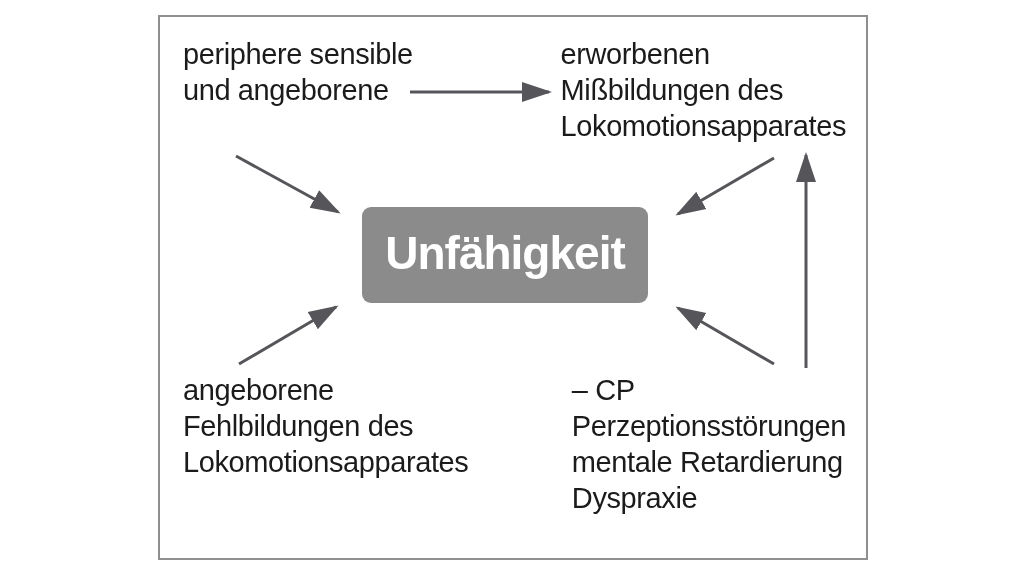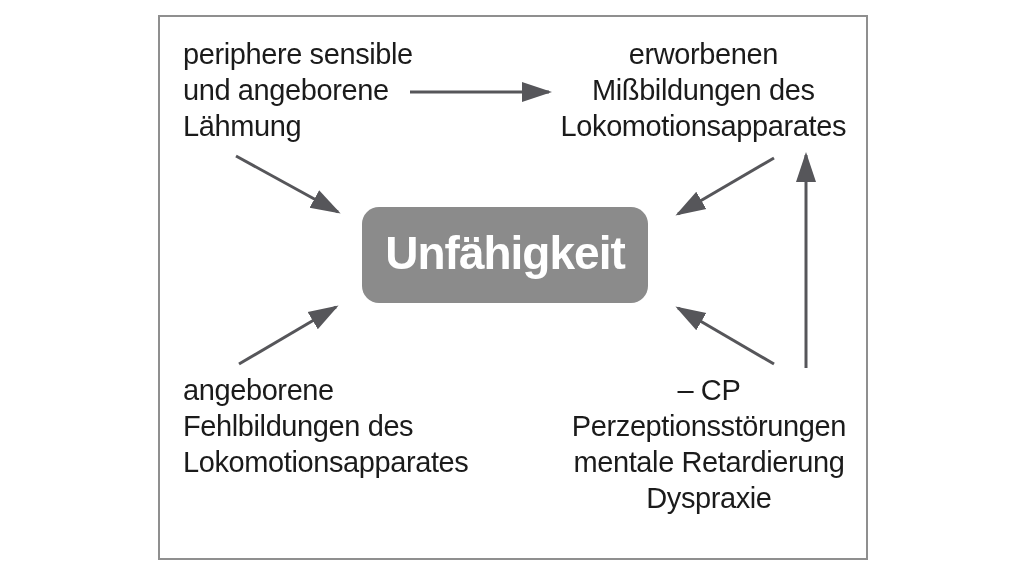--- a/index.html
+++ b/index.html
@@ -36,33 +36,33 @@
     pointer-events: none;
   }
   .node {
     position: absolute;
     font-size: 29px;
     line-height: 36px;
     letter-spacing: -0.4px;
     color: #1b1b1b;
     white-space: nowrap;
   }
-  .node.align-right { text-align: center; }
+  .node.align-right { text-align: left; }
   .node-top-left     { left: 183px;  top: 36px;  }
   .node-top-right    { right: 178px; top: 36px;  }
   .node-bottom-left  { left: 183px;  top: 372px; }
   .node-bottom-right { right: 178px; top: 372px; }
   .center-box {
     position: absolute;
     left: 362px;
     top: 207px;
     width: 286px;
     height: 96px;
     background: #8b8b8b;
-    border-radius: 17px;
+    border-radius: 9px;
     display: flex;
     align-items: center;
     justify-content: center;
   }
   .center-label {
     color: #ffffff;
     font-size: 46px;
     font-weight: bold;
     letter-spacing: -1px;
     padding-bottom: 4px;
@@ -85,21 +85,20 @@
     <line x1="236" y1="156" x2="338" y2="212" stroke="#56565a" stroke-width="3" marker-end="url(#ah)"></line>
     <line x1="774" y1="158" x2="678" y2="214" stroke="#56565a" stroke-width="3" marker-end="url(#ah)"></line>
     <line x1="806" y1="368" x2="806" y2="155" stroke="#56565a" stroke-width="3" marker-end="url(#ah)"></line>
     <line x1="239" y1="364" x2="336" y2="307" stroke="#56565a" stroke-width="3" marker-end="url(#ah)"></line>
     <line x1="774" y1="364" x2="678" y2="308" stroke="#56565a" stroke-width="3" marker-end="url(#ah)"></line>
   </svg>
 
   <div class="node node-top-left">
     <div>periphere sensible</div>
     <div>und angeborene</div>
-    <div>Lähmung</div>
   </div>
 
   <div class="node node-top-right align-right">
     <div>erworbenen</div>
     <div>Mißbildungen des</div>
     <div>Lokomotionsapparates</div>
   </div>
 
   <div class="node node-bottom-left">
     <div>angeborene</div>

